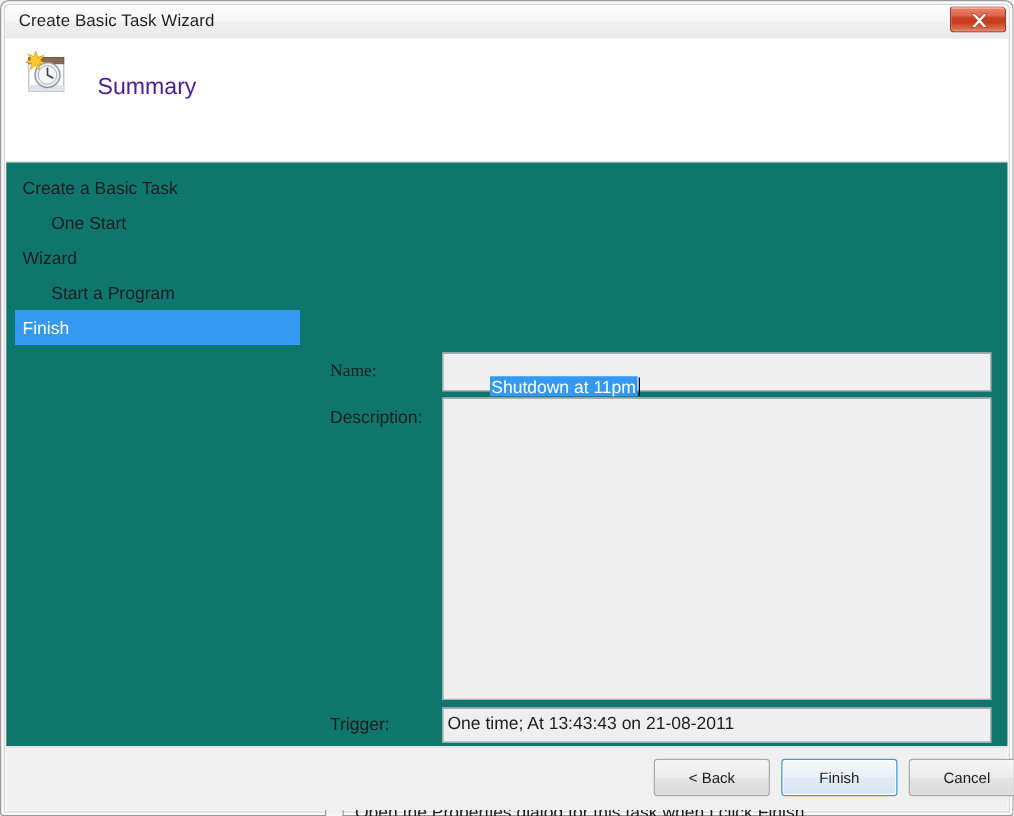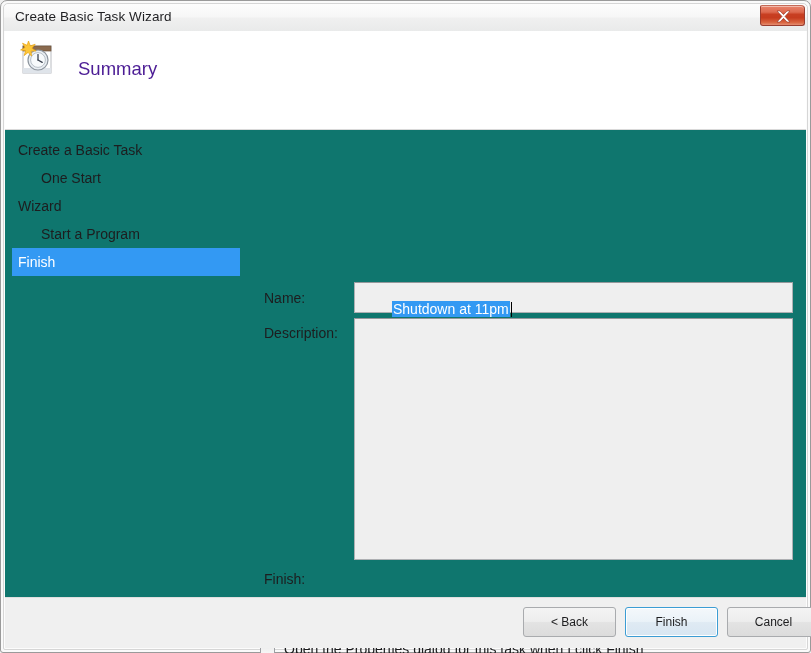--- a/index.html
+++ b/index.html
@@ -186,21 +186,21 @@
     margin-left: 1px;
   }
 
   #desc-box { left: 349px; top: 188px; width: 439px; height: 242px; }
 
   #trigger-box { left: 349px; top: 436px; width: 439px; height: 28px; }
   #trigger-box .tb-inner { top: 3px; }
   #action-box { left: 349px; top: 471px; width: 439px; height: 28px; }
   #action-box .tb-inner { top: 3px; }
 
-  #label-name        { left: 259px; top: 160px; }
+  #label-name        { left: 259px; top: 160px; font-family: Liberation Serif, serif; }
   #label-description { left: 259px; top: 195px; }
   #label-trigger     { left: 259px; top: 441px; }
   #label-action      { left: 259px; top: 476px; }
 
   
   #checkbox-row {
     position: absolute;
     left: 255px;
     top: 511px;
     display: flex;
@@ -299,31 +299,34 @@
       <div class="nav-item indent">One Start</div>
       <div class="nav-item">Wizard</div>
       <div class="nav-item indent">Start a Program</div>
       <div class="nav-item selected">Finish</div>
     </div>
 
     <div id="form">
 
       <div class="field-label" id="label-name">Name:</div>
       <div class="field-label" id="label-description">Description:</div>
-      <div class="field-label" id="label-trigger">Finish:</div>
+      <div class="field-label" id="label-trigger">Trigger:</div>
       <div class="field-label" id="label-action">Action:</div>
 
       <div class="textbox" id="name-box">
         <div class="tb-inner"><span class="sel-text">Shutdown at 11pm</span><span id="caret"></span></div>
       </div>
 
       <div class="textbox" id="desc-box">
         <div class="tb-inner"></div>
       </div>
 
+      <div class="textbox" id="trigger-box">
+        <div class="tb-inner">One time; At 13:43:43 on 21-08-2011</div>
+      </div>
 
       <div class="textbox" id="action-box">
         <div class="tb-inner">Start a program; shutdown –s –f –t 0</div>
       </div>
 
       <div id="checkbox-row">
         <div id="checkbox"></div>
         <div id="checkbox-label">Open the Properties dialog for this task when I click Finish</div>
       </div>
 

